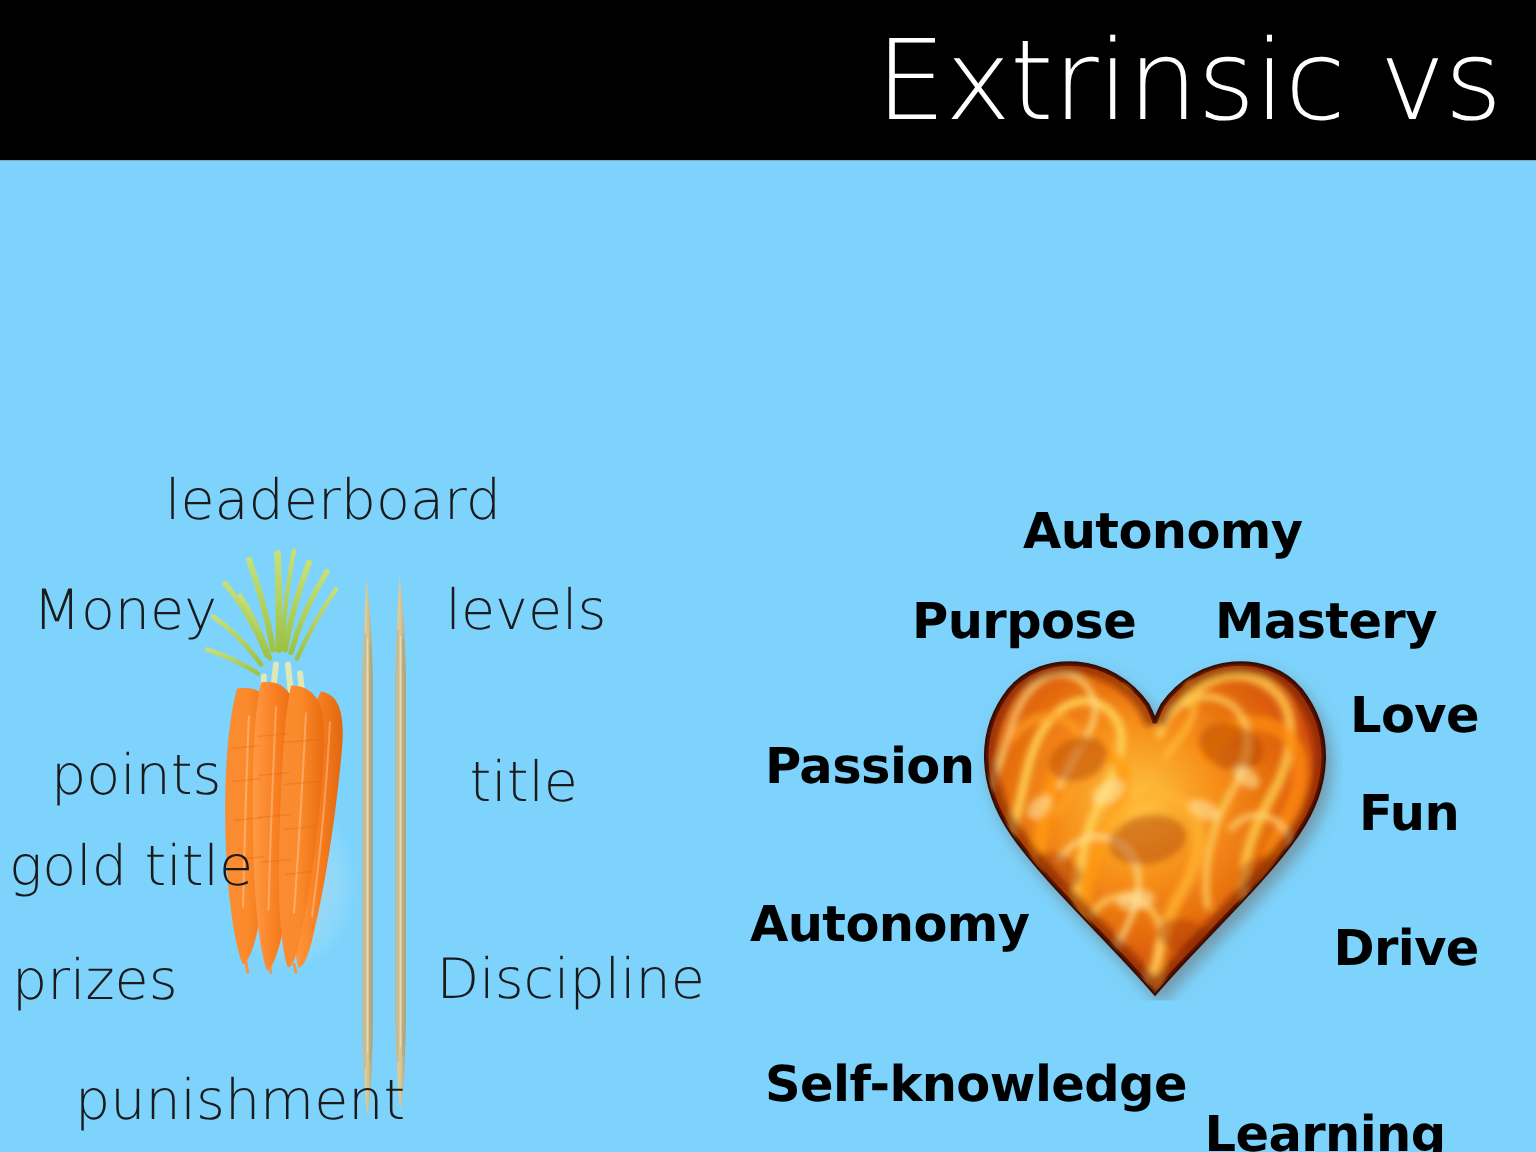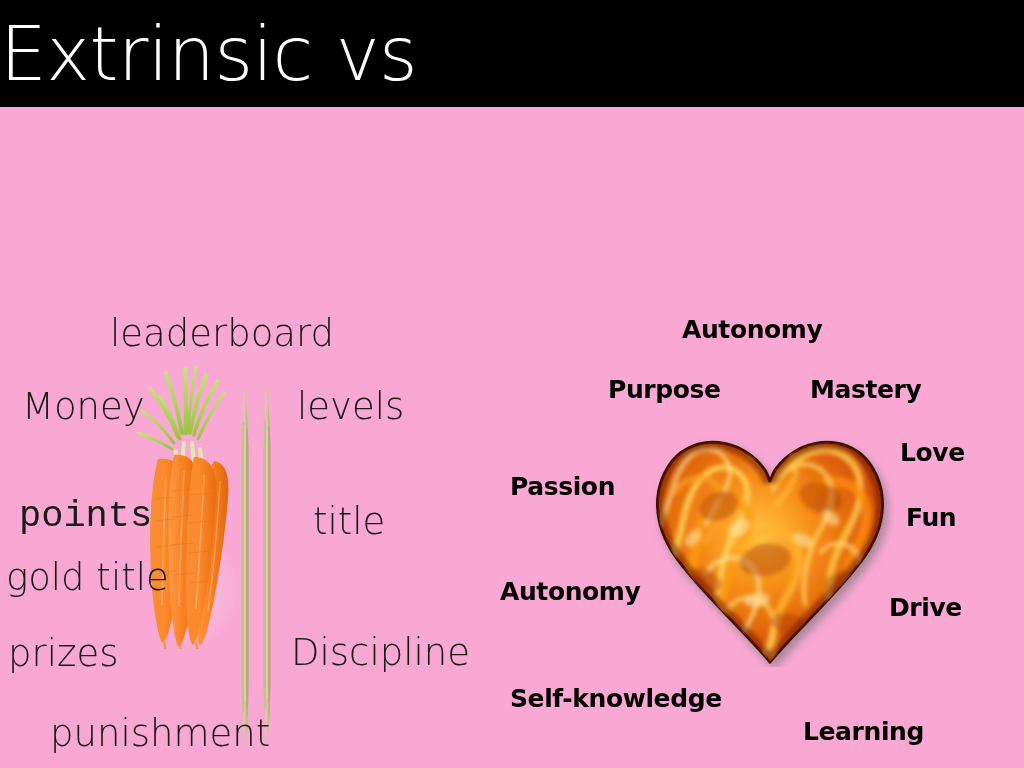--- a/index.html
+++ b/index.html
@@ -26,21 +26,21 @@
     background: #000000;
   }
   #title-text {
     position: absolute;
     left: 0;
     top: 0;
     width: 1024px;
     height: 107px;
     display: flex;
     align-items: center;
-    justify-content: space-between;
+    justify-content: flex-end;
     white-space: pre;
     color: #ffffff;
     font-size: 74px;
     line-height: 1;
     letter-spacing: -0.5px;
   }
   #title-text .thin {
     font-weight: 300;
     font-family: "DejaVu Sans", sans-serif;
     font-stretch: condensed;
@@ -51,43 +51,44 @@
     font-stretch: condensed;
   }
 
   
   #slide-body {
     position: absolute;
     left: 0;
     top: 107px;
     width: 1024px;
     height: 661px;
-    background: #f9a8d4;
+    background: #7dd3fc;
   }
 
   .word {
     position: absolute;
     white-space: pre;
     color: #000000;
     line-height: 1;
   }
   
   .extrinsic-word {
     font-family: "DejaVu Sans", sans-serif;
     font-weight: 300;
     font-size: 37px;
     color: #1a1a1a;
   }
   
   .intrinsic-word {
     font-family: "DejaVu Sans", sans-serif;
     font-weight: 700;
-    font-size: 25px;
+    font-size: 33px;
     color: #000000;
     letter-spacing: -0.4px;
+    margin-top: 20px;
   }
 
   
   #carrot-image {
     position: absolute;
     left: 128px;
     top: 252px;
     width: 118px;
     height: 290px;
   }
@@ -229,21 +230,21 @@
         <g stroke="#ffffff" stroke-opacity="0.35" stroke-width="0.8" fill="none">
           <path d="M7.1 44 L7.1 320"></path>
           <path d="M29.1 42 L29.1 316"></path>
         </g>
       </svg>
     </div>
 
     <div class="word extrinsic-word" style="left:110px; top:208px;">leaderboard</div>
     <div class="word extrinsic-word" style="left:22px; top:281px;">Money</div>
     <div class="word extrinsic-word" style="left:297px; top:281px;">levels</div>
-    <div class="word extrinsic-word" style="left:19px; top:391px;font-family:Liberation Mono, monospace;">points</div>
+    <div class="word extrinsic-word" style="left:34px; top:391px;">points</div>
     <div class="word extrinsic-word" style="left:313px; top:396px;">title</div>
     <div class="word extrinsic-word" style="left:6px; top:452px;">gold title</div>
     <div class="word extrinsic-word" style="left:8px; top:528px;">prizes</div>
     <div class="word extrinsic-word" style="left:291px; top:527px;">Discipline</div>
     <div class="word extrinsic-word" style="left:50px; top:608px;">punishment</div>
   </div>
 
   <div id="intrinsic-group">
 
     <div id="heart-image">

